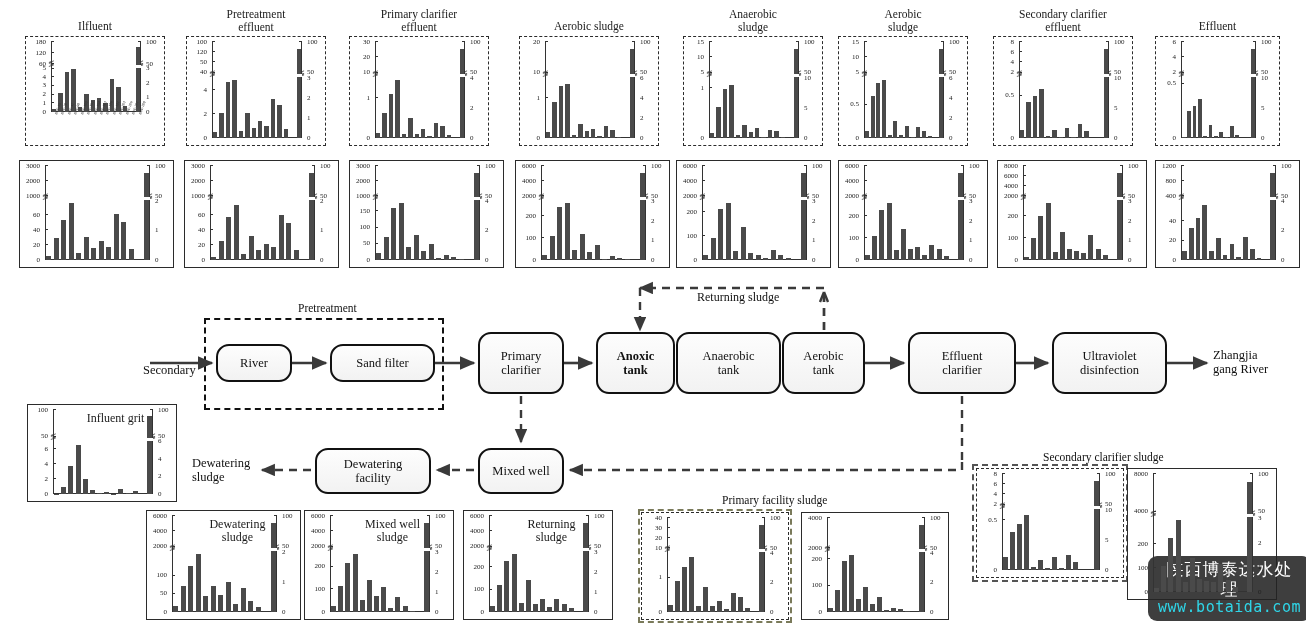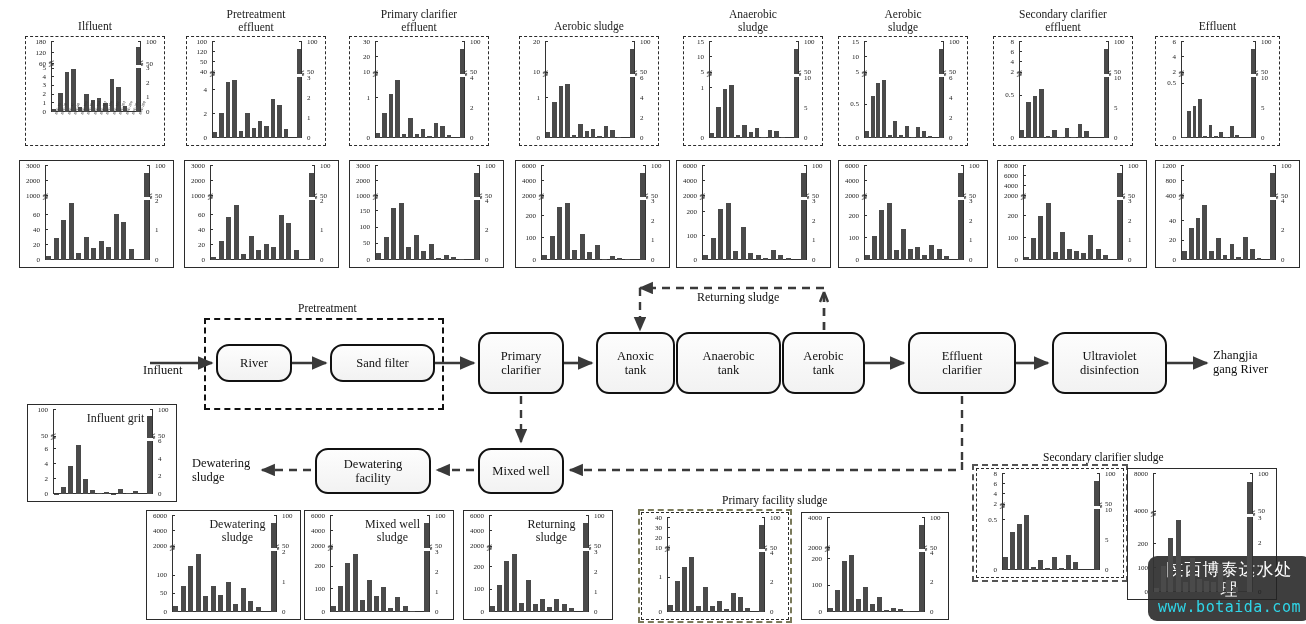--- a/index.html
+++ b/index.html
@@ -66,33 +66,33 @@
   }
   .wm .cn{color:#ffffff;font-size:17px;line-height:20px;font-family:"DejaVu Sans", sans-serif;letter-spacing:1px;}
   .wm .url{color:#2fd6e8;font-size:15px;line-height:17px;font-family:"DejaVu Sans Mono", monospace;letter-spacing:0.5px;}
 </style>
 </head>
 <body>
 
 <div class="grouper" style="left:204px;top:318px;width:240px;height:92px;"></div>
 <div class="glabel" style="left:298px;top:302px;">Pretreatment</div>
 
-<div class="flowtext" style="left:143px;top:363px;">Influent</div>
+<div class="flowtext" style="left:143px;top:363px;">Secondary</div>
 
 <div class="node" style="left:216px;top:344px;width:76px;height:38px;">
   <span>River</span>
 </div>
 <div class="node" style="left:330px;top:344px;width:105px;height:38px;">
   <span>Sand filter</span>
 </div>
 <div class="node" style="left:478px;top:332px;width:86px;height:62px;white-space:pre-line;">
   <span style="white-space:pre-line;">Primary
 clarifier</span>
 </div>
-<div class="node" style="left:596px;top:332px;width:79px;height:62px;white-space:pre-line;">
+<div class="node" style="left:596px;top:332px;width:79px;height:62px;white-space:pre-line;font-weight:bold;">
   <span style="white-space:pre-line;">Anoxic
 tank</span>
 </div>
 <div class="node" style="left:676px;top:332px;width:105px;height:62px;white-space:pre-line;">
   <span style="white-space:pre-line;">Anaerobic
 tank</span>
 </div>
 <div class="node" style="left:782px;top:332px;width:83px;height:62px;white-space:pre-line;">
   <span style="white-space:pre-line;">Aerobic
 tank</span>

